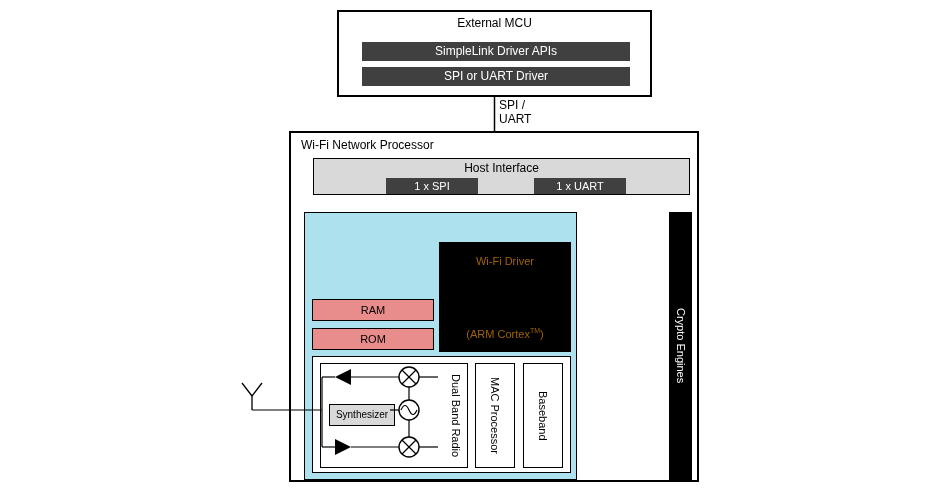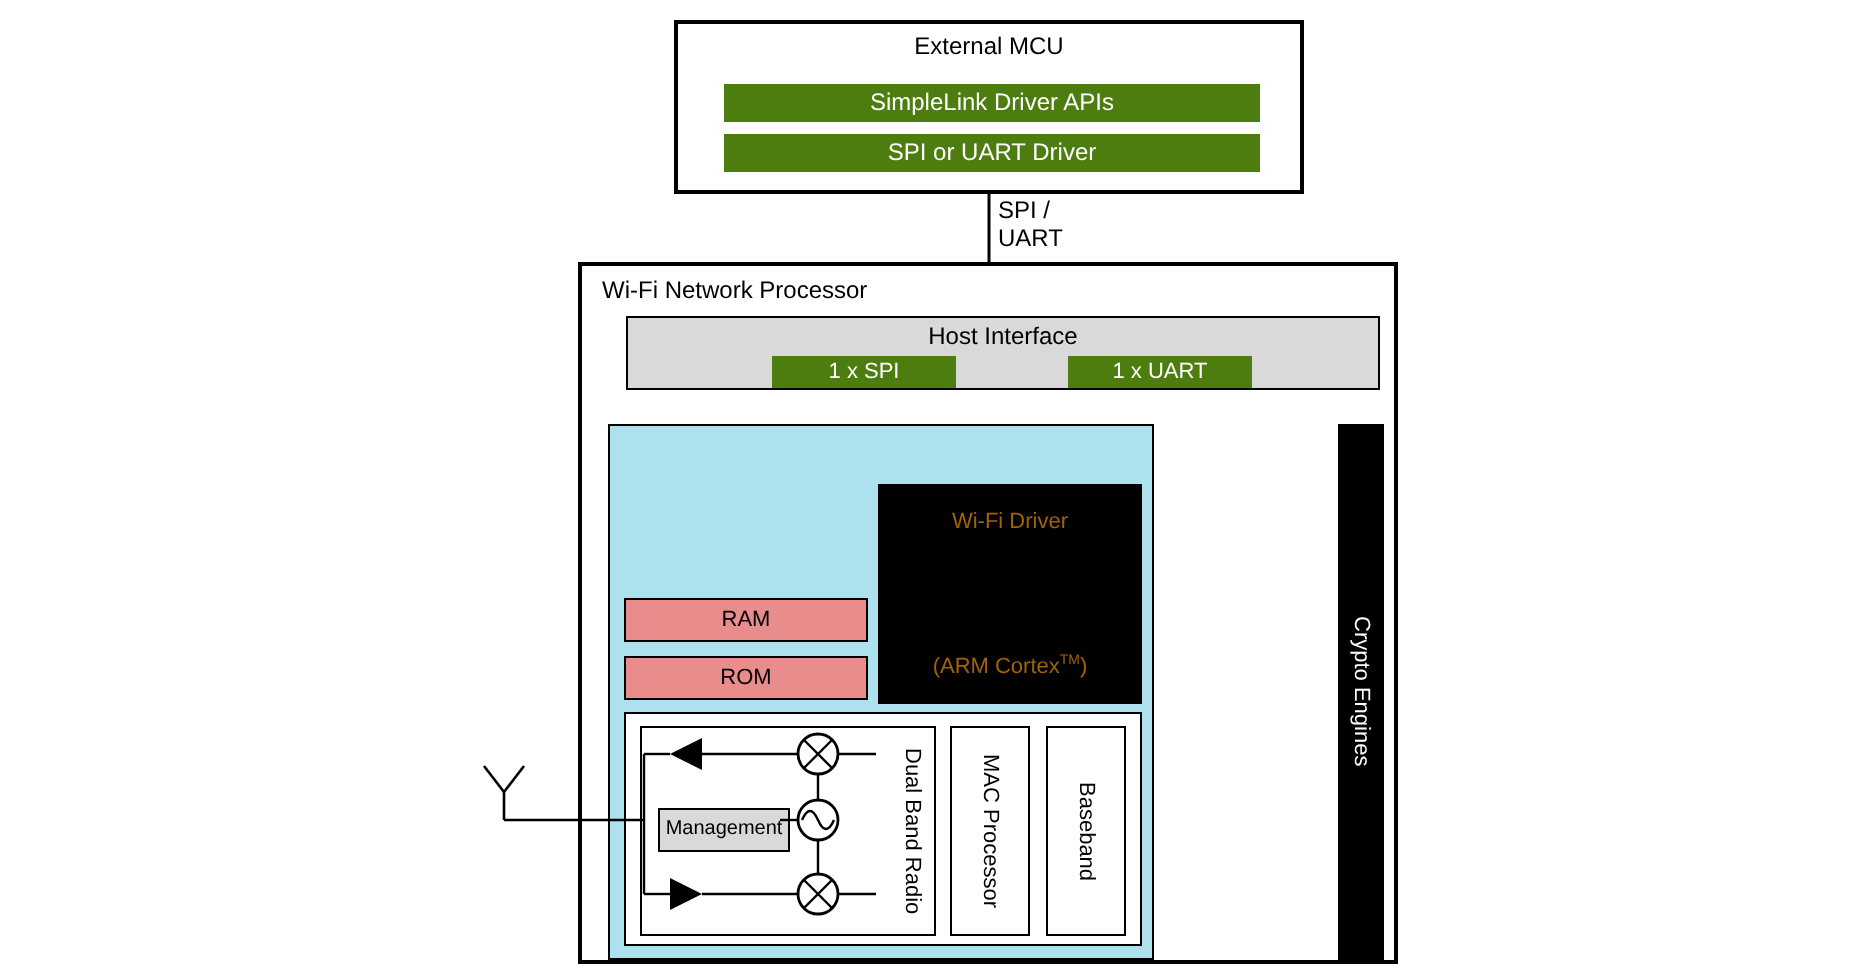--- a/index.html
+++ b/index.html
@@ -6,21 +6,21 @@
   html,body { background:#fff; }
   body { font-family:"Liberation Sans","DejaVu Sans",sans-serif; color:#000; }
   .canvas { position:relative; width:933px; height:490px; background:#fff; overflow:hidden;margin-left:19px; }
   .abs { position:absolute; }
   .outer-box { position:absolute; border:2px solid #000; background:#fff; }
   .thin-box { position:absolute; border:1px solid #000; }
   .gray  { background:#d9d9d9; }
   .cyan  { background:#aee1ee; }
   .red   { background:#e98c8c; }
   .white { background:#fff; }
-  .bar { position:absolute; background:#4d7c0f; color:#fff; text-align:center; }
+  .bar { position:absolute; background:#404040; color:#fff; text-align:center; }
   .title-12 { font-size:12px; }
   .center-text { text-align:center; width:100%; position:absolute; left:0; }
   .vwrap { position:absolute; display:flex; align-items:center; justify-content:center; }
   .vtext { writing-mode:vertical-rl; white-space:nowrap; font-size:11px; }
   .overlay { position:absolute; left:0; top:0; z-index:50; pointer-events:none; }
 </style>
 </head>
 <body>
 
 <div class="canvas">
@@ -53,21 +53,21 @@
           <div>Wi-Fi Driver</div>
         </div>
         <div class="center-text" style="bottom:12px; font-size:11px;"><span>(ARM Cortex</span><sup style="font-size:7px;">TM</sup><span>)</span></div>
       </div>
 
       <div class="thin-box red" style="left:7px; top:86px; width:122px; height:22px; text-align:center; font-size:11px; line-height:20px;">RAM</div>
       <div class="thin-box red" style="left:7px; top:115px; width:122px; height:22px; text-align:center; font-size:11px; line-height:20px;">ROM</div>
 
       <div class="thin-box white" style="left:7px; top:143px; width:259px; height:117px;">
         <div class="thin-box white" style="left:7px; top:6px; width:148px; height:105px;">
-          <div class="thin-box gray" style="left:8px; top:40px; width:66px; height:22px; text-align:center; font-size:10px; line-height:20px;">Management</div>
+          <div class="thin-box gray" style="left:8px; top:40px; width:66px; height:22px; text-align:center; font-size:10px; line-height:20px;">Synthesizer</div>
           <div class="vwrap" style="right:2px; top:0; width:18px; height:103px;">
             <span class="vtext">Dual Band Radio</span>
           </div>
         </div>
         <div class="thin-box white vwrap" style="left:162px; top:6px; width:40px; height:105px;">
           <span class="vtext">MAC Processor</span>
         </div>
         <div class="thin-box white vwrap" style="left:210px; top:6px; width:40px; height:105px;">
           <span class="vtext">Baseband</span>
         </div>

